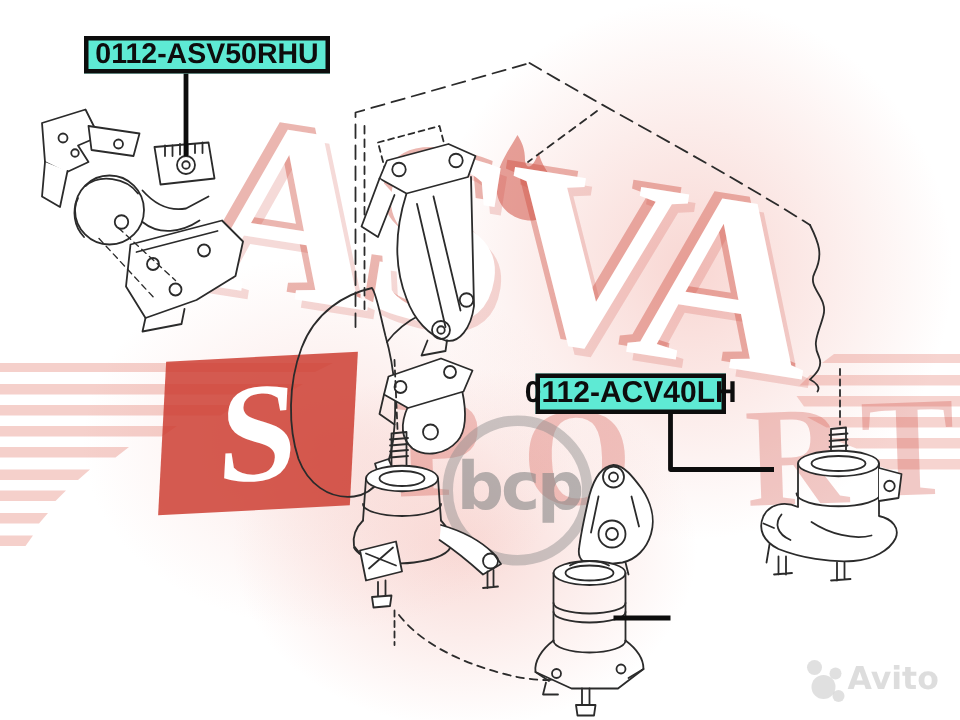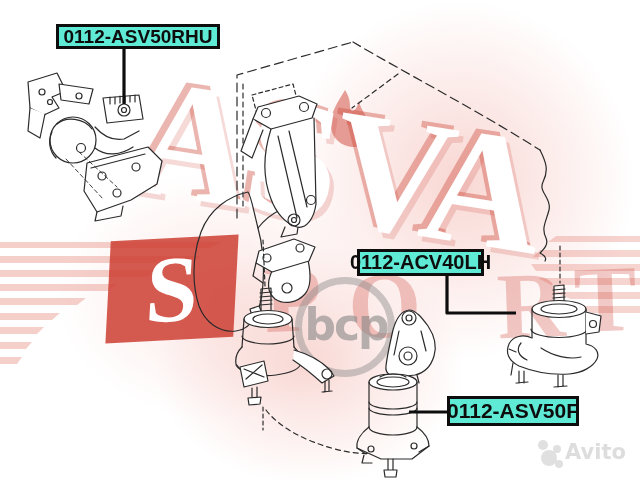--- a/index.html
+++ b/index.html
@@ -226,21 +226,20 @@
 
     <g stroke="#0d0d0d" stroke-width="3.2" stroke-linecap="butt">
       <path d="M124,49 L124,104"></path>
       <path fill="none" d="M447,276 L447,313 L516,313"></path>
       <path d="M409,412 L447,412"></path>
     </g>
   </svg>
 
   <div class="plabel" id="label-rhu">0112-ASV50RHU</div>
   <div class="plabel" id="label-acv">0112-ACV40LH</div>
-  <div class="plabel" id="label-f">0112-ASV50F</div>
 
   <div class="wm-avito">
     <svg width="34" height="34">
       <g fill="rgba(198,198,198,0.55)">
         <circle cx="10" cy="8" r="5"></circle>
         <circle cx="16" cy="21" r="8"></circle>
         <circle cx="24" cy="12" r="4"></circle>
         <circle cx="26" cy="27" r="4"></circle>
       </g>
     </svg>

